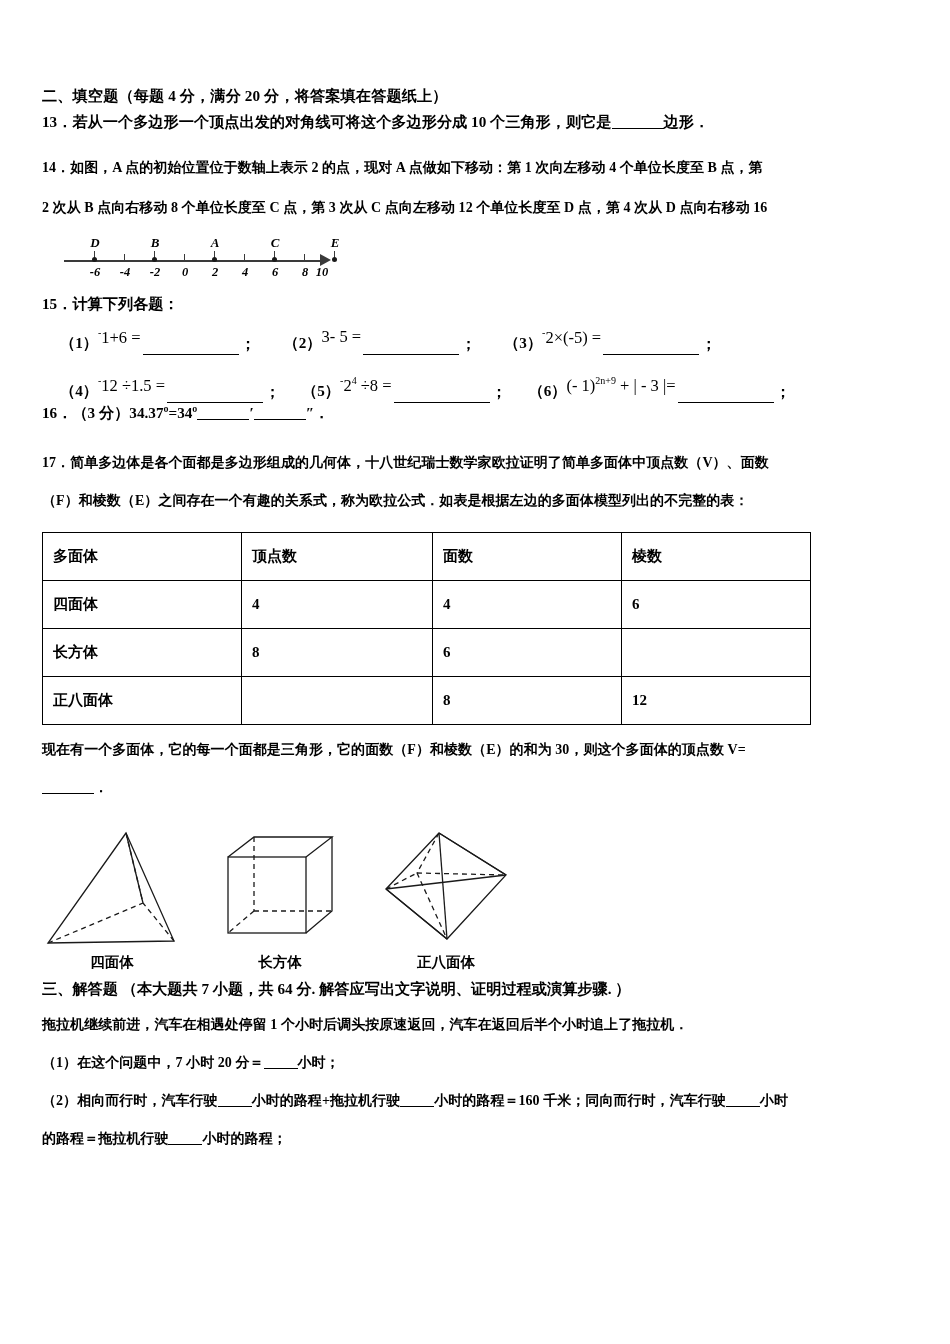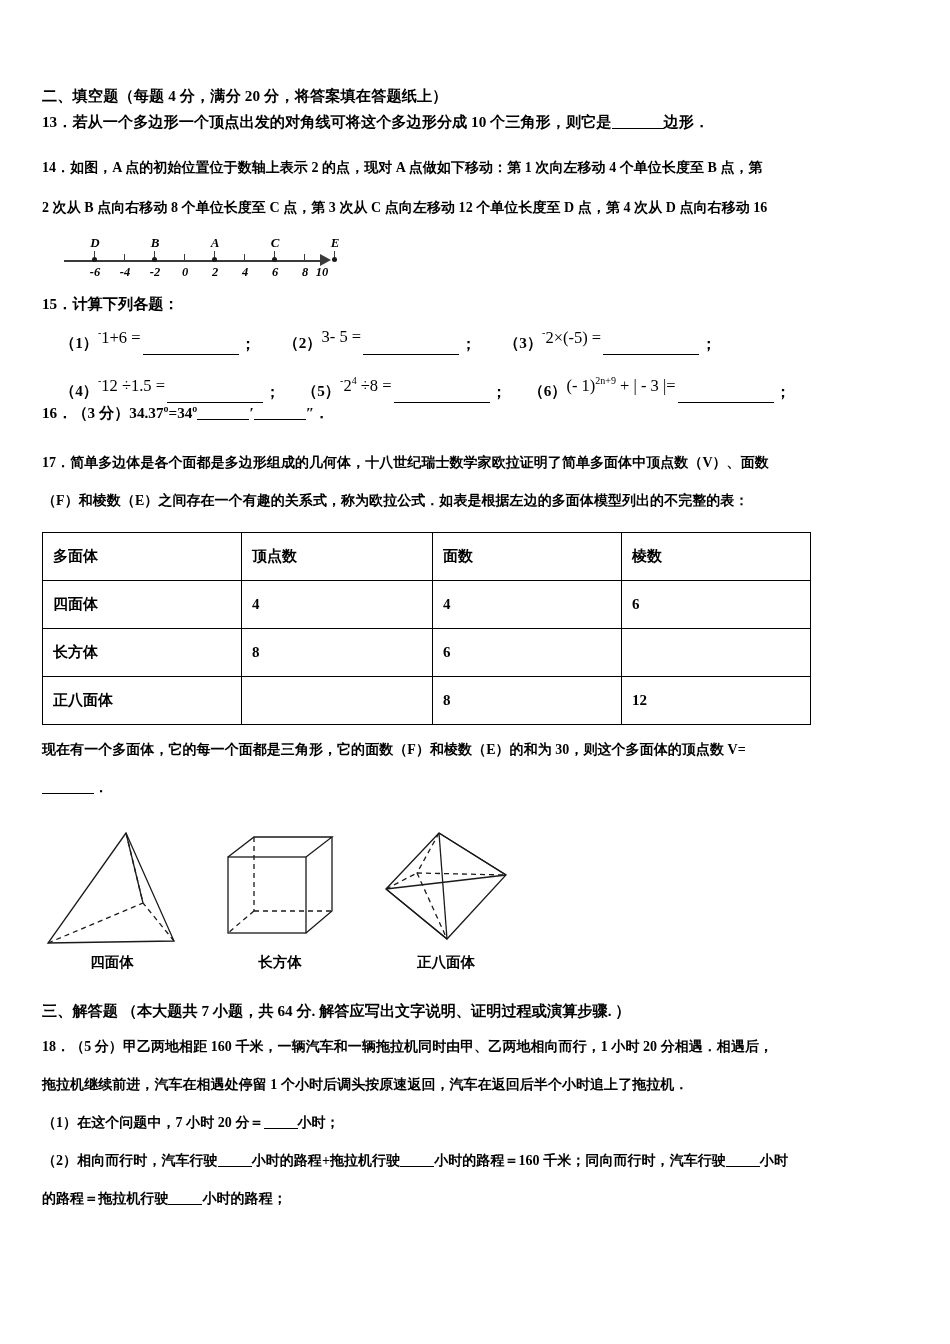--- a/index.html
+++ b/index.html
@@ -186,21 +186,21 @@
   .solid-cap {
     position: absolute;
     top: 126px;
     font-size: 14.5px;
     font-weight: bold;
     transform: translateX(-50%);
     white-space: nowrap;
   }
 
   
-  .sec3 { margin-top: 22px; }
+  .sec3 { }
   .q18 { margin-top: 6px; }
 </style>
 </head>
 <body>
 
 <div class="page">
 <div class="content">
 
   <div class="line sec-head">二、填空题（每题 4 分，满分 20 分，将答案填在答题纸上）</div>
 
@@ -381,21 +381,20 @@
         </svg>
         <div class="solid-cap" style="left:64px;">正八面体</div>
       </div>
     </div>
   </div>
 
   <div class="sec3">
     <div class="q">三、解答题 （本大题共 7 小题，共 64 分. 解答应写出文字说明、证明过程或演算步骤. ）</div>
 
     <div class="q18">
-      <div class="para"><span>18．</span><span>（5 分）甲乙两地相距 160 千米，一辆汽车和一辆拖拉机同时由甲、乙两地相向而行，1 小时 20 分相遇．相遇后，</span></div>
       <div class="para">拖拉机继续前进，汽车在相遇处停留 1 个小时后调头按原速返回，汽车在返回后半个小时追上了拖拉机．</div>
 
       <div class="para"><span>（1）在这个问题中，7 小时 20 分＝</span><span class="blank-s"></span><span>小时；</span></div>
 
       <div class="para"><span>（2）相向而行时，汽车行驶</span><span class="blank-s"></span><span>小时的路程+拖拉机行驶</span><span class="blank-s"></span><span>小时的路程＝160 千米；同向而行时，汽车行驶</span><span class="blank-s"></span><span>小时</span></div>
 
       <div class="para"><span>的路程＝拖拉机行驶</span><span class="blank-s"></span><span>小时的路程；</span></div>
     </div>
   </div>
 

